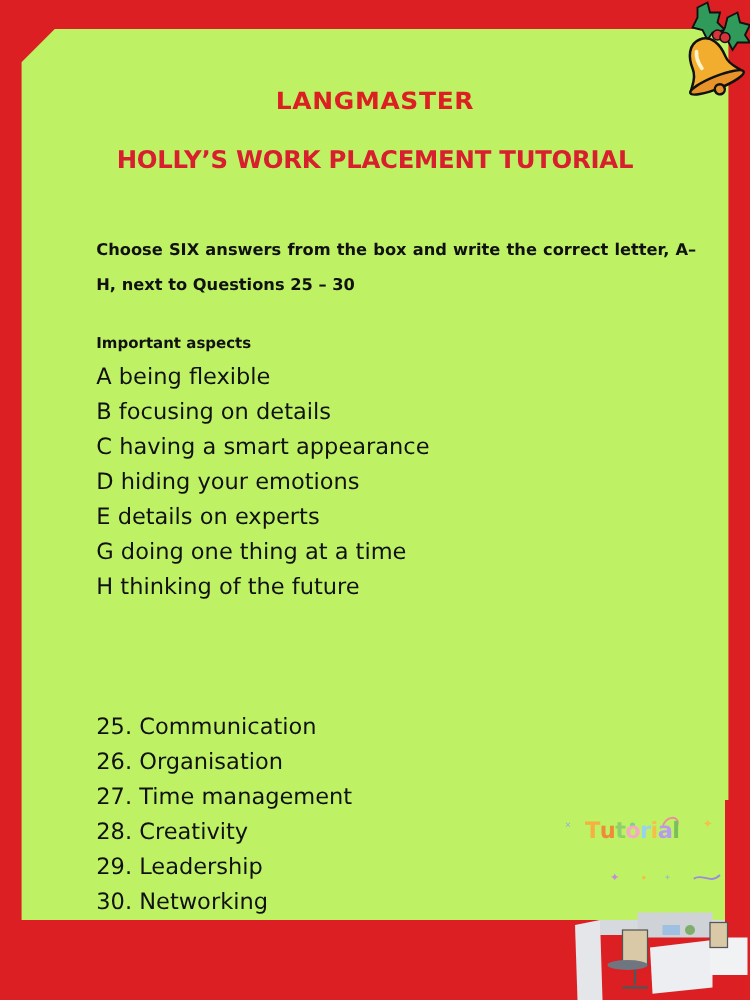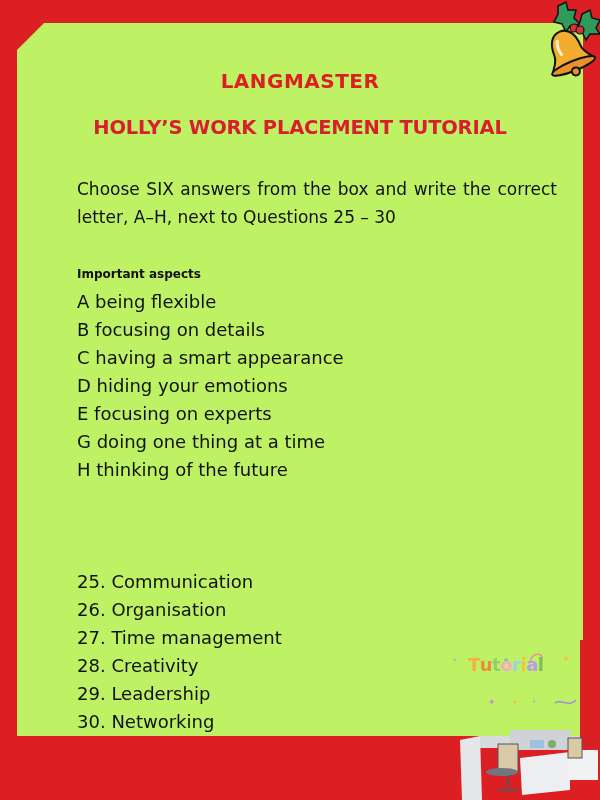--- a/index.html
+++ b/index.html
@@ -29,25 +29,25 @@
     .title {
       position: absolute; left: 0; right: 0; top: 93px;
       text-align: center;
       color: #d81f2e;
       font-family: "DejaVu Sans", sans-serif;
       font-weight: bold;
       font-size: 19.5px;
       letter-spacing: -0.2px;
     }
     .instructions {
-      position: absolute; left: 60px; top: 152px; width: 480px;
+      position: absolute; left: 60px; top: 164px; width: 480px;
       color: #111;
       font-family: "DejaVu Sans", sans-serif;
-      font-weight: normal;
-      font-size: 17px;
+      font-weight: bold;
+      font-size: 13px;
       line-height: 28px;
       text-align: justify;
       text-align-last: left;
     }
     .options {
       position: absolute; left: 60px; top: 237px;
       color: #111;
       font-family: "DejaVu Sans", sans-serif;
       font-size: 18px;
       line-height: 28px;
@@ -82,21 +82,21 @@
   <div class="title">HOLLY’S WORK PLACEMENT TUTORIAL</div>
 
   <div class="instructions">Choose SIX answers from the box and write the correct letter, A–H, next to Questions 25 – 30</div>
 
   <div class="options">
     <div class="heading">Important aspects</div>
     <div class="row"><span>A</span> <span>being flexible</span></div>
     <div class="row"><span>B</span> <span>focusing on details</span></div>
     <div class="row"><span>C</span> <span>having a smart appearance</span></div>
     <div class="row"><span>D</span> <span>hiding your emotions</span></div>
-    <div class="row"><span>E</span> <span>focusing on experts</span></div>
+    <div class="row"><span>E</span> <span>details on experts</span></div>
     <div class="row"><span>G</span> <span>doing one thing at a time</span></div>
     <div class="row"><span>H</span> <span>thinking of the future</span></div>
   </div>
 
   <div class="questions">
     <div class="row"><span>25.</span> <span>Communication</span></div>
     <div class="row"><span>26.</span> <span>Organisation</span></div>
     <div class="row"><span>27.</span> <span>Time management</span></div>
     <div class="row"><span>28.</span> <span>Creativity</span></div>
     <div class="row"><span>29.</span> <span>Leadership</span></div>

